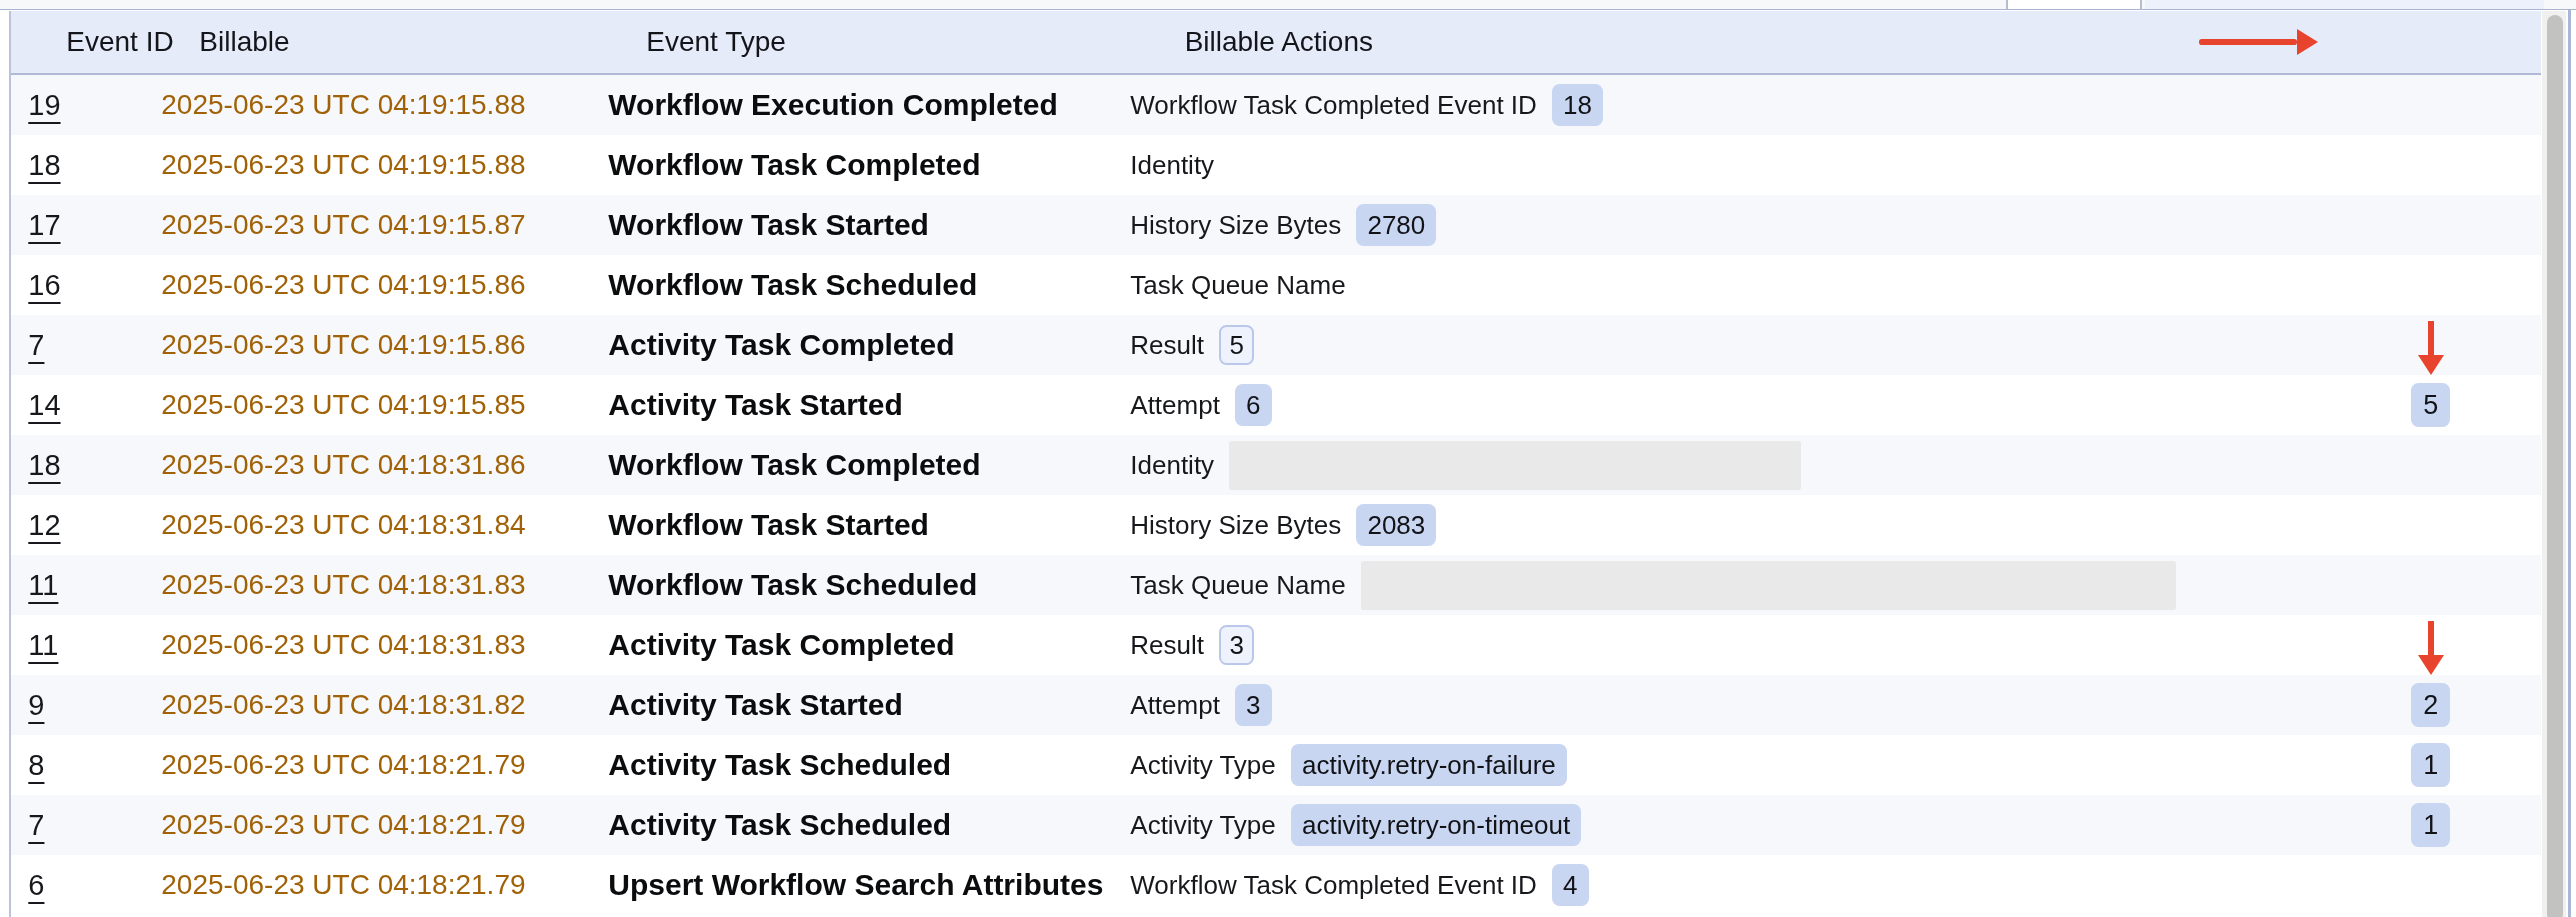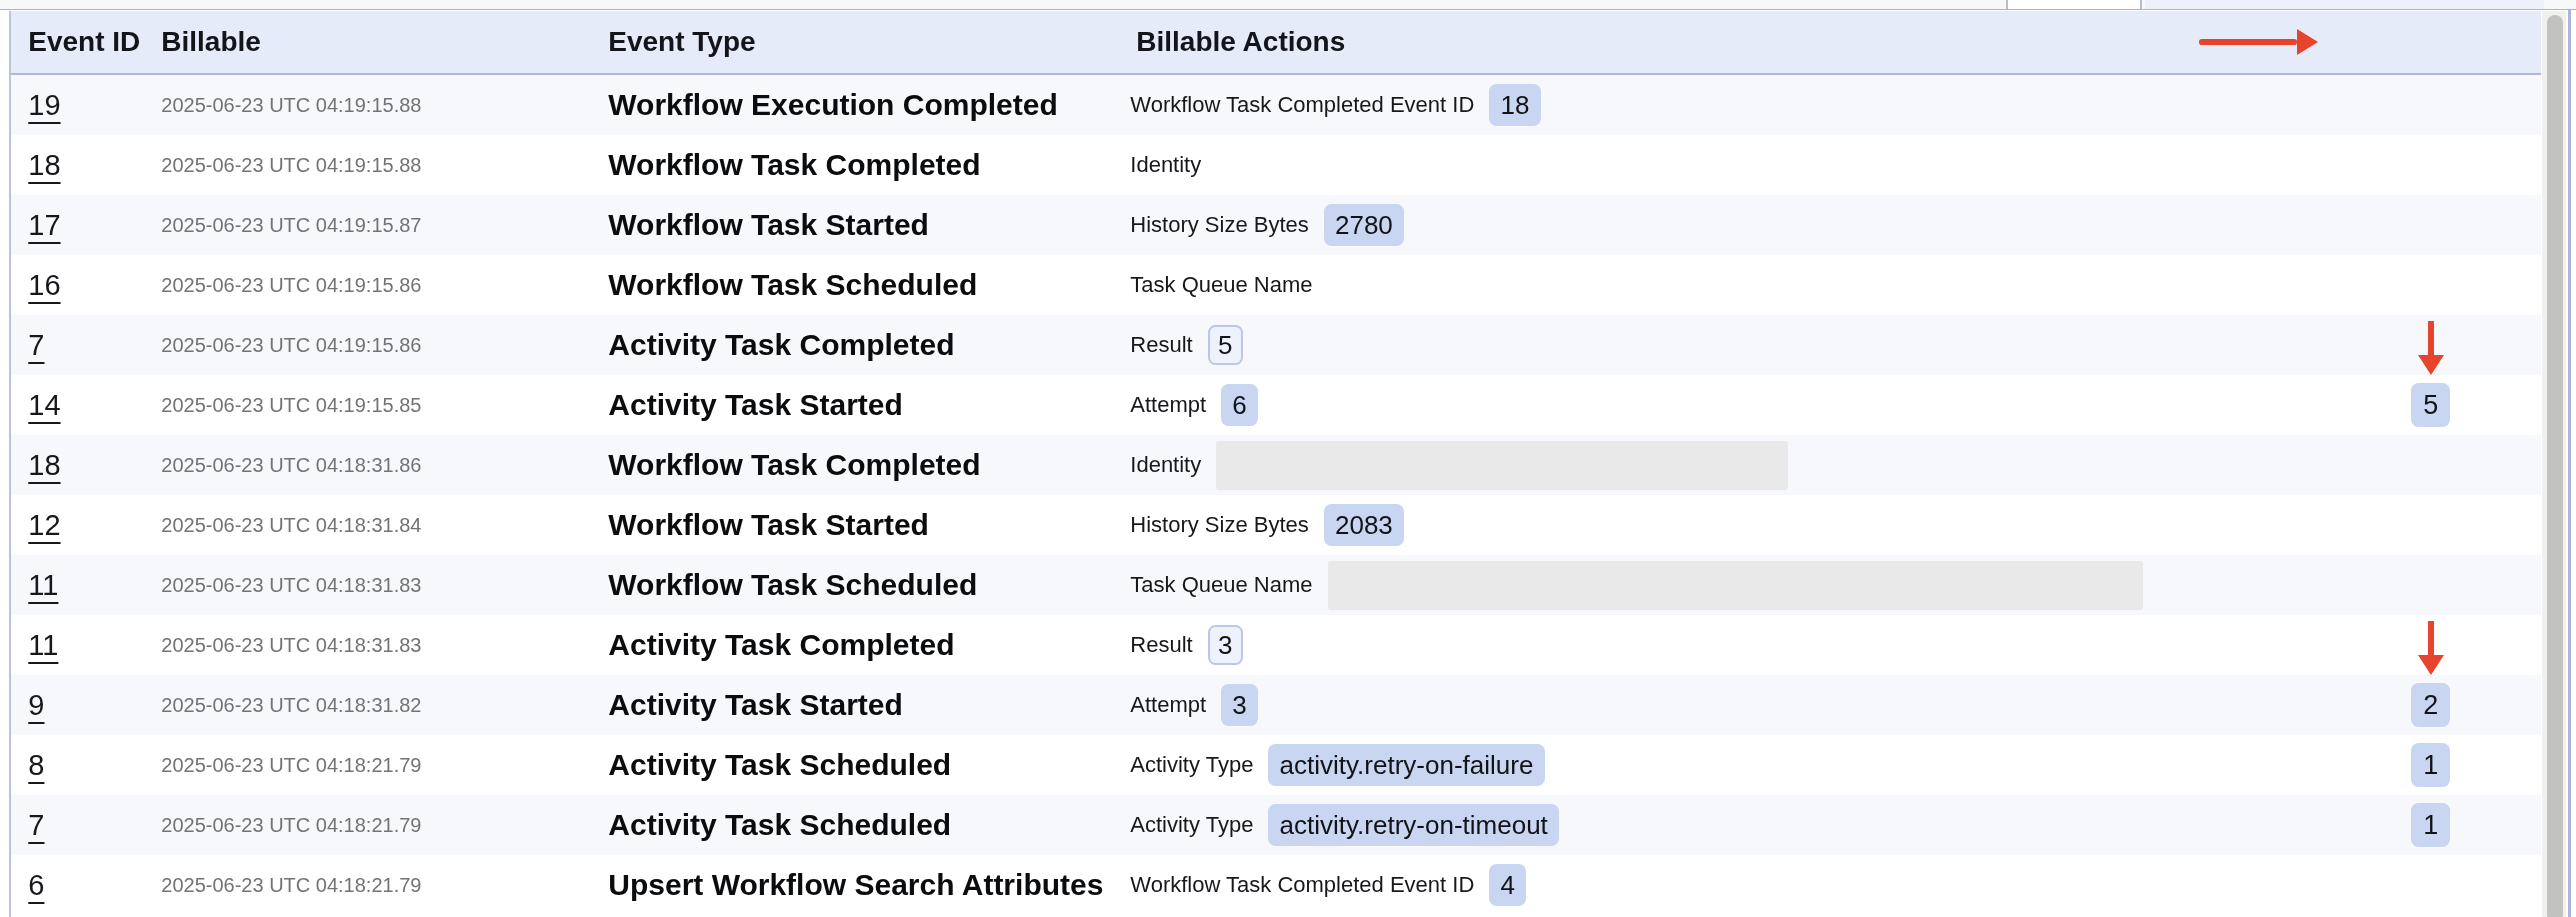--- a/index.html
+++ b/index.html
@@ -23,44 +23,44 @@
   }
   
   .card{
     position:absolute;left:9.3px;top:11.2px;width:2532px;height:907px;
     border-left:2.8px solid #bcc3d8;box-sizing:border-box;background:#ffffff;
   }
   .thead{
     position:relative;height:64px;box-sizing:border-box;
     background:#e6ebf9;border-bottom:2.8px solid #b0b9d6;
     display:flex;align-items:center;
-    font-size:28px;font-weight:700;color:#14151a;
+    font-size:28px;font-weight:400;color:#14151a;padding-left:38px;
   }
   .col-id{width:150px;padding-left:17px;box-sizing:border-box;flex:none;}
   .col-ts{width:447px;flex:none;}
   .col-type{width:522px;flex:none;}
   .col-details{flex:1;min-width:0;display:flex;align-items:center;gap:15px;}
   .col-billable{width:221px;flex:none;display:flex;justify-content:center;align-items:center;position:relative;}
   .thead .col-billable{white-space:nowrap;}
   
   .header-arrow{position:absolute;left:2188px;top:50%;transform:translateY(-50%);display:flex;align-items:center;}
   .header-arrow .stem{width:98px;height:6.5px;background:#e8432c;border-radius:2.8px;}
   .header-arrow .head{width:0;height:0;border-top:13px solid transparent;border-bottom:13px solid transparent;border-left:21.5px solid #e8432c;}
   
   .tbody{position:relative;}
   .row{
     height:60px;display:flex;align-items:center;background:#ffffff;font-size:29px;
   }
   .row:nth-child(odd){background:#f6f8fb;}
   .event-id-link{
     color:#17181c;text-decoration:underline;text-decoration-thickness:1.9px;text-underline-offset:6.5px;cursor:pointer;
   }
-  .cell-ts{font-size:20px;color:#737373;}
+  .cell-ts{font-size:28px;color:#a16207;}
   .cell-type{font-size:30px;font-weight:700;color:#0b0c0e;}
-  .detail-label{font-size:22px;color:#17181c;flex:none;}
+  .detail-label{font-size:26px;color:#17181c;flex:none;}
   .detail-badge{
     font-size:26px;border-radius:7.5px;white-space:nowrap;flex:none;color:#121317;
   }
   .detail-badge.filled{background:#c9d6f2;padding:5.6px 11.2px;}
   .detail-badge.outlined{background:#eef2fc;border:2.8px solid #bac7ea;padding:2.8px 8.4px;}
   .redacted{
     height:49px;background:#e9e9e9;border-radius:2.8px;flex:none;
   }
   .billable-badge{
     min-width:39px;height:44px;box-sizing:border-box;padding:0 7.5px;

